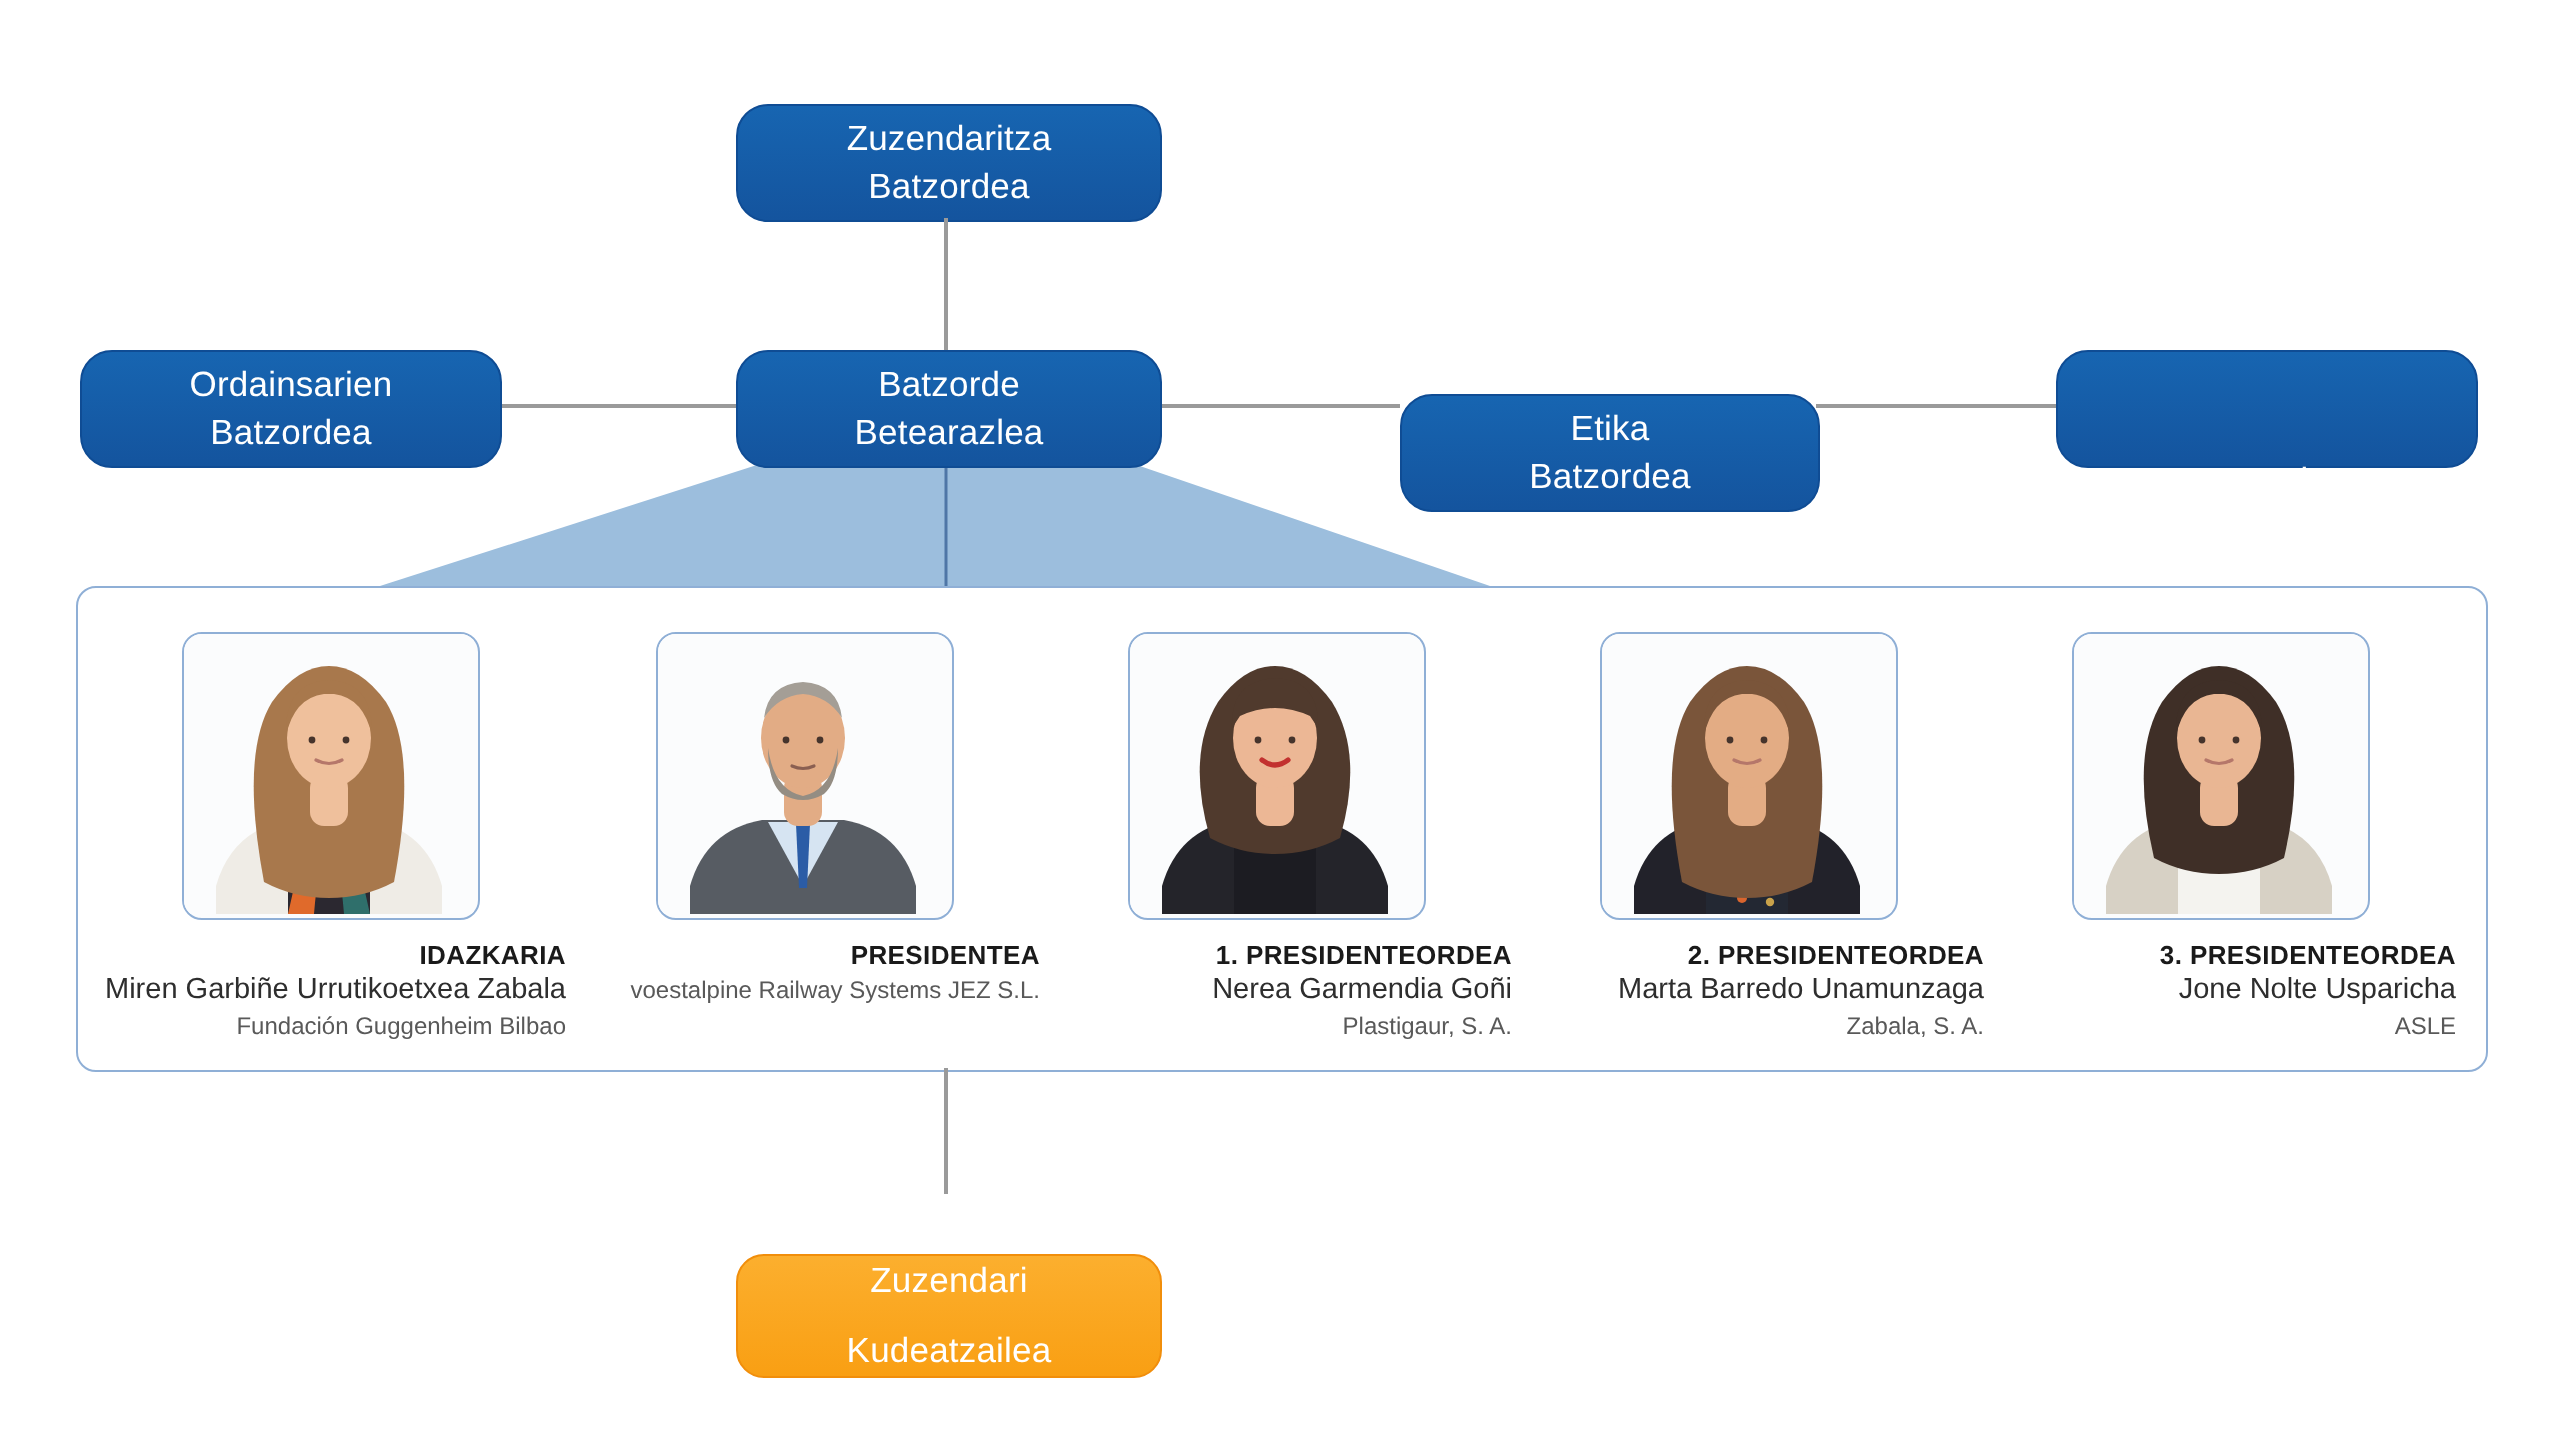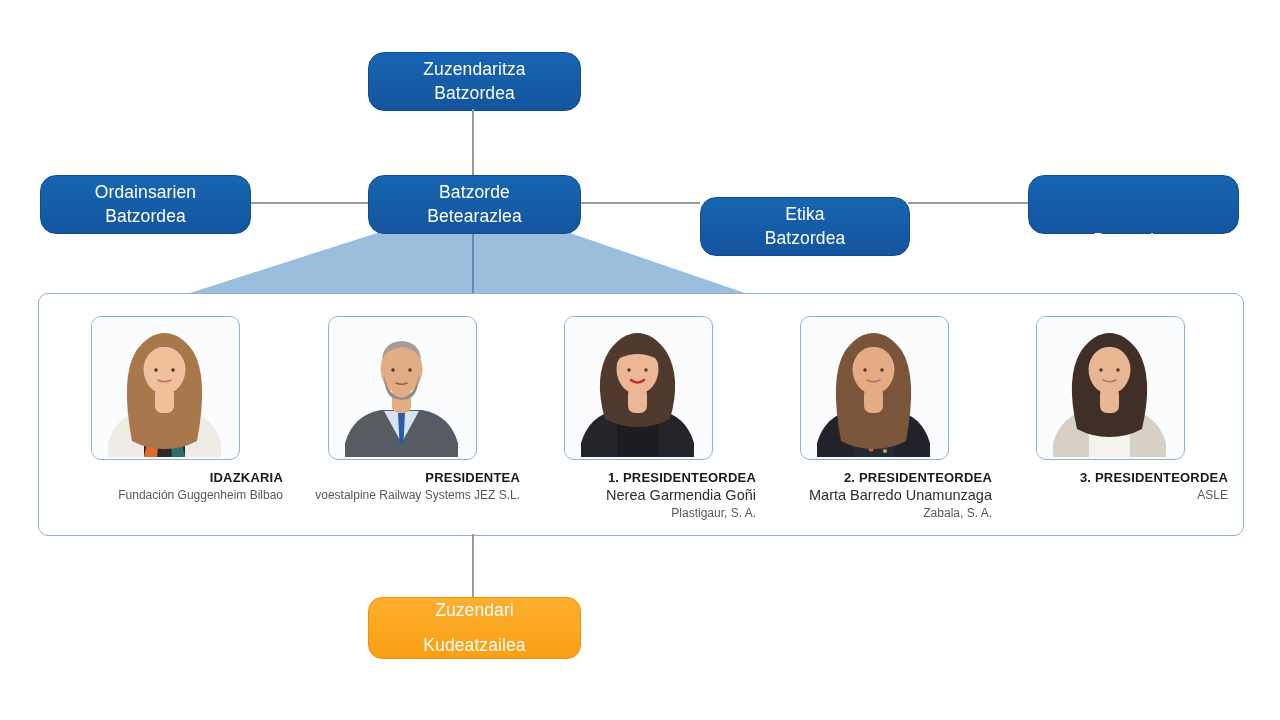--- a/index.html
+++ b/index.html
@@ -83,20 +83,21 @@
             <path d="M83 94 Q88 118 93 140 L80 140 Q78 116 74 101 Z" fill="#2F6F6B"></path>
             <path d="M40 124 Q28 60 44 34 Q57 16 72.5 16 Q88 16 101 34 Q117 60 105 124 Q90 132 72.5 132 Q55 132 40 124 Z" fill="#A8784C"></path>
             <rect x="63" y="70" width="19" height="26" rx="7" fill="#EFC09C"></rect>
             <ellipse cx="72.5" cy="52" rx="21" ry="25" fill="#EFC09C"></ellipse>
             <circle cx="64" cy="53" r="1.7" fill="#46342c"></circle>
             <circle cx="81" cy="53" r="1.7" fill="#46342c"></circle>
             <path d="M66 63 Q72.5 66.5 79 63" stroke="#b5776a" stroke-width="1.6" fill="none" stroke-linecap="round"></path>
             <path d="M51 51 Q50 24 72.5 23 Q95 24 94 51 Q90 32 75 30 L70 30 Q55 32 51 51 Z" fill="#A8784C"></path>
           </svg></span></div>
     <div class="role">IDAZKARIA</div>
+    <div class="pname">Miren Garbiñe Urrutikoetxea Zabala</div>
     <div class="company">Fundación Guggenheim Bilbao</div>
   </div>
 
   <div class="member" style="left:284px;">
     <div class="photo"><span><svg viewBox="0 0 145 140" width="145" height="140" xmlns="http://www.w3.org/2000/svg" role="img" aria-label="man with gray hair and beard, gray suit, blue tie">
             <rect width="145" height="140" fill="#fbfcfd"></rect>
             <path d="M16 140 L16 126 Q24 98 52 93 L93 93 Q121 98 129 126 L129 140 Z" fill="#575C63"></path>
             <path d="M55 94 L72.5 126 L90 94 Z" fill="#D6E4F2"></path>
             <path d="M69 95 L76 95 L74.5 127 L70.5 127 Z" fill="#2B5CA6"></path>
             <rect x="63" y="70" width="19" height="26" rx="7" fill="#E2AC85"></rect>
@@ -159,23 +160,24 @@
             <path d="M62 96 Q72.5 113 83 96" stroke="#9b8f83" stroke-width="1.4" fill="none"></path>
             <path d="M40 112 Q28 60 44 34 Q57 16 72.5 16 Q88 16 101 34 Q117 60 105 112 Q90 120 72.5 120 Q55 120 40 112 Z" fill="#3F2F27"></path>
             <rect x="63" y="70" width="19" height="26" rx="7" fill="#E9B693"></rect>
             <ellipse cx="72.5" cy="52" rx="21" ry="25" fill="#E9B693"></ellipse>
             <circle cx="64" cy="53" r="1.7" fill="#46342c"></circle>
             <circle cx="81" cy="53" r="1.7" fill="#46342c"></circle>
             <path d="M66 63 Q72.5 66.5 79 63" stroke="#b5776a" stroke-width="1.6" fill="none" stroke-linecap="round"></path>
             <path d="M51 51 Q50 24 72.5 23 Q95 24 94 51 Q90 32 75 30 L70 30 Q55 32 51 51 Z" fill="#3F2F27"></path>
           </svg></span></div>
     <div class="role">3. PRESIDENTEORDEA</div>
+    <div class="pname">Jone Nolte Usparicha</div>
     <div class="company">ASLE</div>
   </div>
 
   <div class="vline" style="left:472px;top:534px;height:63px;"></div>
 
-  <div class="node orange" style="left:368px;top:597px;width:211px;height:60px;gap:12px;">
+  <div class="node orange" style="left:368px;top:627px;width:211px;height:60px;gap:12px;">
     <span>Zuzendari</span>
     <span>Kudeatzailea</span>
   </div>
 
 </div>
 
 </body></html>

